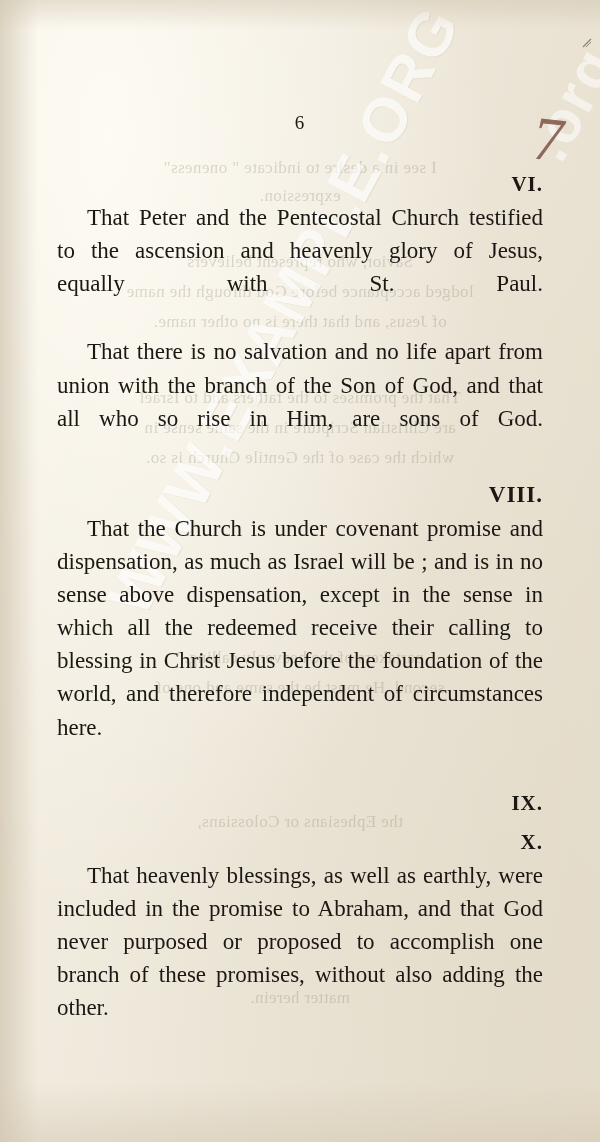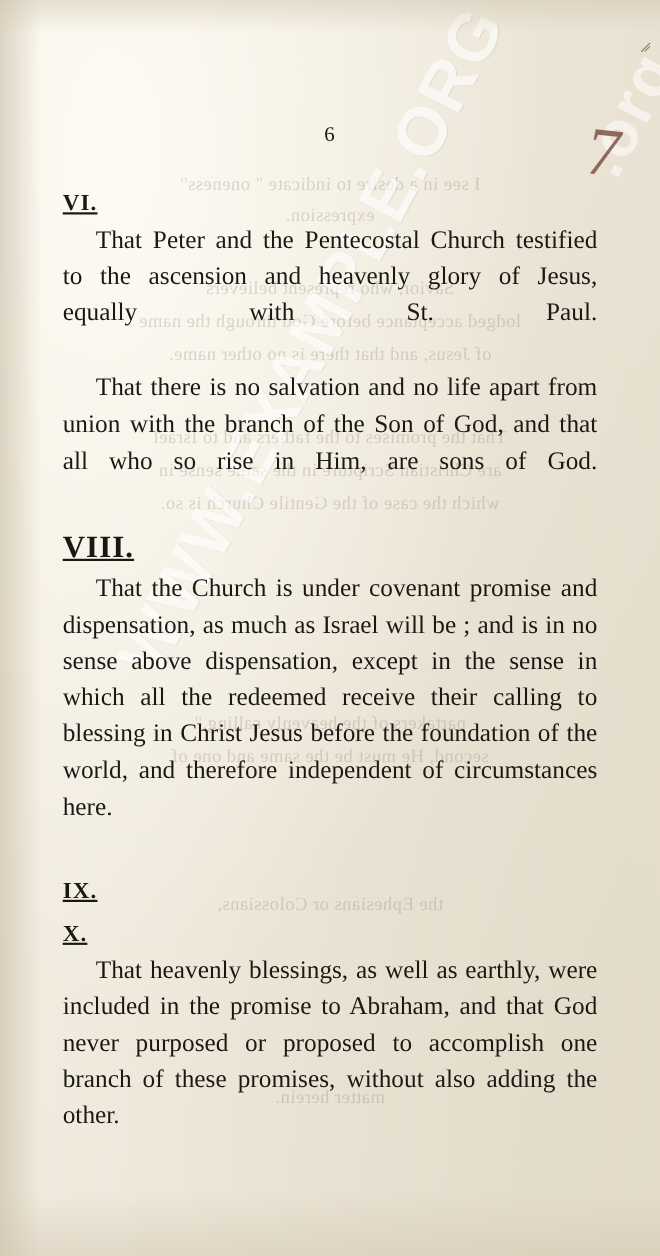--- a/index.html
+++ b/index.html
@@ -131,29 +131,28 @@
     font-size: 19px;
     margin-top: 112px;
     letter-spacing: 1px;
   }
   .column {
     margin: 0 auto;
     width: 486px;
     padding-top: 24px;
   }
   .section-num {
-    text-align: left;
+    text-align: right;
     font-size: 21px;
     font-weight: bold;
     letter-spacing: 1px;
     margin: 14px 0 4px 0;
-    text-decoration: underline;
   }
   .section-num.big {
-    font-size: 28px;
+    font-size: 23px;
   }
   .para {
     font-size: 23px;
     line-height: 1.44;
     text-align: justify;
     text-justify: inter-word;
     text-indent: 30px;
     margin: 0 0 2px 0;
     word-spacing: 0.5px;
   }

